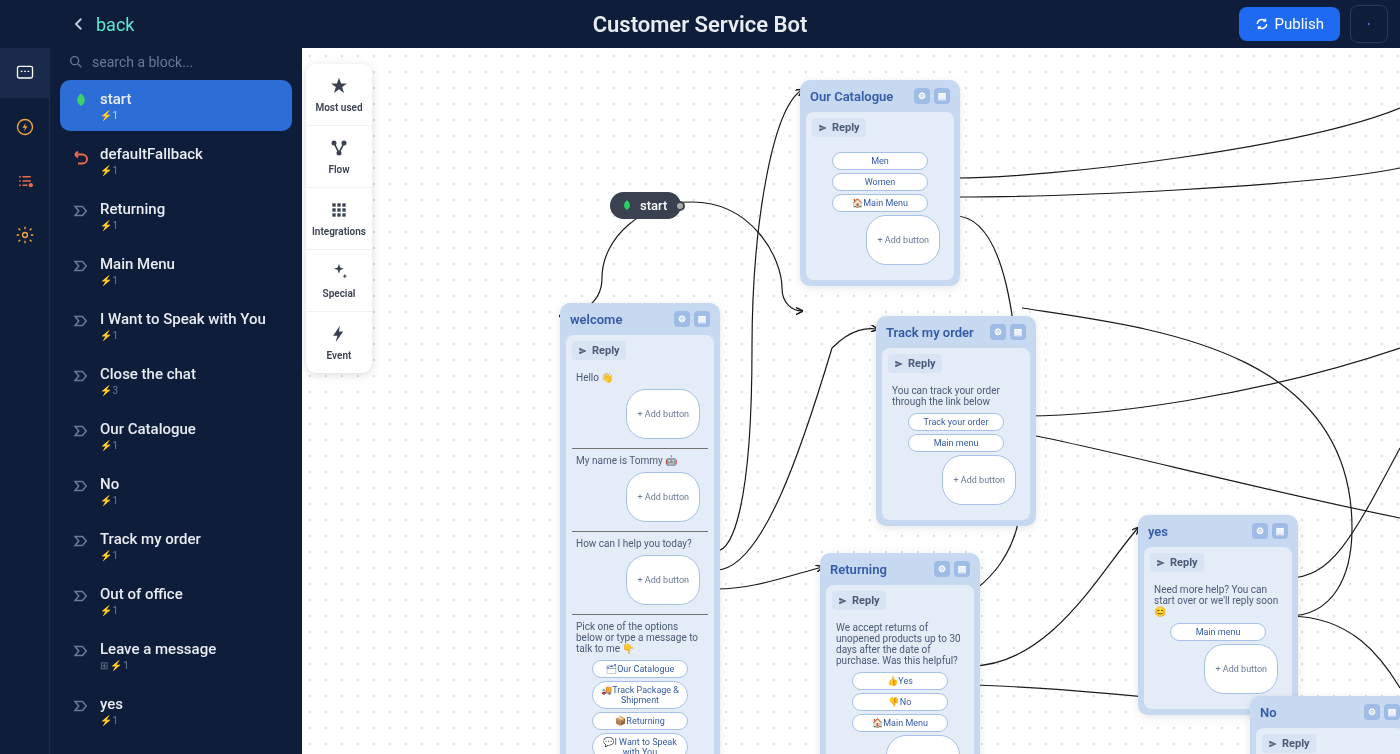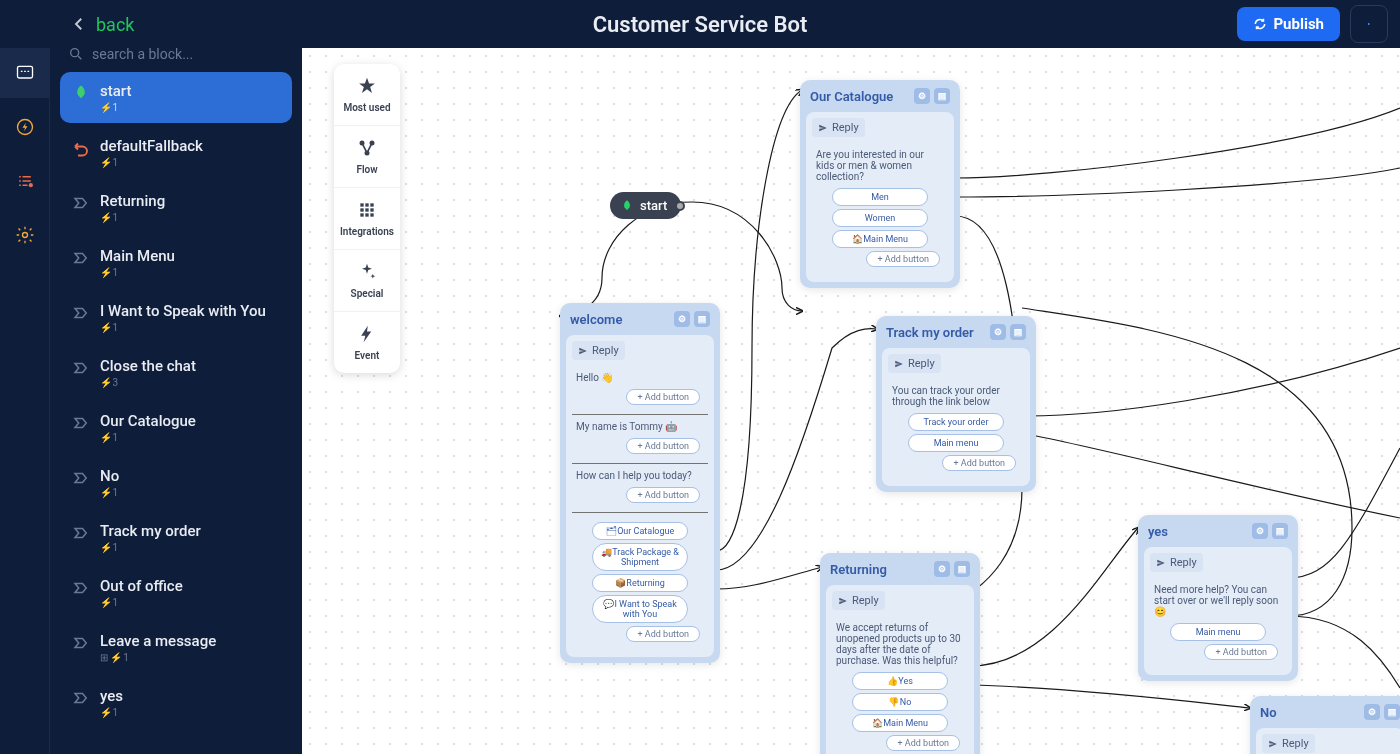--- a/index.html
+++ b/index.html
@@ -1,55 +1,55 @@
 <!DOCTYPE html>
 <html><head>
 <meta charset="utf-8">
 <style>
 *{box-sizing:border-box;margin:0;padding:0;font-family:-apple-system,BlinkMacSystemFont,"Segoe UI",Roboto,sans-serif}
 body{background:#0e1d3a;color:#fff;overflow:hidden;width:1400px;height:754px;position:relative}
 .topbar{height:48px;display:flex;align-items:center;padding:0 12px;background:#0e1d3a;position:relative}
-.back-btn{display:flex;align-items:center;gap:8px;color:#22c55e;font-size:18px;cursor:pointer;margin-left:58px}
+.back-btn{display:flex;align-items:center;gap:8px;color:#5eead4;font-size:18px;cursor:pointer;margin-left:58px}
 .back-btn svg{width:18px;height:18px}
 .title{position:absolute;left:50%;transform:translateX(-50%);font-size:22px;font-weight:600;color:#e9ecf2}
 .top-actions{margin-left:auto;display:flex;gap:10px;align-items:center}
-.btn{border:none;border-radius:8px;padding:8px 16px;font-size:15px;font-weight:700;cursor:pointer;display:flex;align-items:center;gap:6px}
+.btn{border:none;border-radius:8px;padding:8px 16px;font-size:15px;font-weight:400;cursor:pointer;display:flex;align-items:center;gap:6px}
 .btn-publish{background:#1f6af2;color:#fff}
 .btn-whatsapp{background:#25d366;color:#fff}
 .btn-play{background:transparent;border:1px solid #2a3a5a;color:#fff;width:38px;height:38px;justify-content:center;border-radius:8px}
 .leftrail{position:absolute;left:0;top:0;bottom:0;width:50px;background:#0e1d3a;border-right:1px solid #1a2a4a;display:flex;flex-direction:column;align-items:center;padding-top:4px;gap:4px}
 .rail-logo{width:32px;height:32px;display:flex;align-items:center;justify-content:center;margin-bottom:8px}
 .rail-item{width:50px;height:50px;display:flex;align-items:center;justify-content:center;color:#6b7994;cursor:pointer}
 .rail-item.active{background:#1a2a4a;color:#fff}
-.sidebar{position:absolute;left:50px;top:32px;bottom:0;width:252px;background:#0e1d3a;padding:8px 10px;overflow-y:auto}
+.sidebar{position:absolute;left:50px;top:40px;bottom:0;width:252px;background:#0e1d3a;padding:8px 10px;overflow-y:auto}
 .search{display:flex;align-items:center;gap:8px;padding:6px 8px;color:#6b7994;font-size:14px}
 .block-item{display:flex;align-items:flex-start;gap:10px;padding:10px 12px;border-radius:10px;cursor:pointer;margin-top:4px}
 .block-item.selected{background:#2c6ed5}
 .block-item .bi-icon{width:18px;height:18px;margin-top:2px;flex-shrink:0}
 .block-item .bi-body{display:flex;flex-direction:column}
 .block-item .bi-label{font-size:15px;color:#e9ecf2;font-weight:500}
 .block-item .bi-meta{font-size:10px;color:#6b7994;margin-top:2px;display:flex;gap:4px;align-items:center}
 .block-item.selected .bi-meta{color:#c9d7f5}
 .canvas{position:absolute;left:302px;top:48px;right:0;bottom:0;background:#fff;overflow:hidden;background-image:radial-gradient(#d9e0ea 1px,transparent 1px);background-size:16px 16px}
-.toolbox{position:absolute;left:32px;top:16px;width:66px;background:#fff;border-radius:10px;box-shadow:0 2px 10px rgba(0,0,0,.15);display:flex;flex-direction:column;overflow:hidden}
+.toolbox{position:absolute;left:4px;top:16px;width:66px;background:#fff;border-radius:10px;box-shadow:0 2px 10px rgba(0,0,0,.15);display:flex;flex-direction:column;overflow:hidden}
 .tool{display:flex;flex-direction:column;align-items:center;justify-content:center;gap:4px;padding:12px 4px;color:#3a4252;font-size:10px;font-weight:600;border-bottom:1px solid #eef1f5;cursor:pointer}
 .tool:last-child{border-bottom:none}
 .tool svg{width:20px;height:20px}
 .node{position:absolute;background:#c6d9f1;border-radius:10px;box-shadow:0 2px 8px rgba(0,0,0,.1);font-size:11px;color:#2a3a5a}
 .node-header{display:flex;align-items:center;justify-content:space-between;padding:8px 10px;font-size:13px;font-weight:600;color:#355aa7}
 .node-header .nh-actions{display:flex;gap:4px}
 .nh-actions span{width:16px;height:16px;background:#9fbce6;border-radius:4px;display:inline-flex;align-items:center;justify-content:center;font-size:9px;color:#fff}
 .node-body{margin:0 6px 6px;background:#e4ecf8;border-radius:8px;padding:6px}
-.reply-label{display:flex;align-items:center;gap:4px;background:#d8e3f4;border-radius:4px;padding:3px 6px;font-size:11px;font-weight:400;color:#4a5a77;margin-bottom:6px;width:fit-content}
+.reply-label{display:flex;align-items:center;gap:4px;background:#d8e3f4;border-radius:4px;padding:3px 6px;font-size:11px;font-weight:700;color:#4a5a77;margin-bottom:6px;width:fit-content}
 .reply-label svg{width:10px;height:10px}
 .msg{padding:6px 4px;font-size:10px;color:#4a5a77;border-bottom:1px solid #737373}
 .msg:last-child{border-bottom:none}
 .msg-text{margin-bottom:6px}
 .chip{display:block;border:1px solid #a6c0e6;background:#fff;border-radius:20px;padding:3px 8px;font-size:9px;color:#355aa7;text-align:center;margin:3px 16px;cursor:pointer;position:relative}
-.chip.add{color:#6b7994;width:fit-content;margin-left:auto;margin-right:4px;padding:2px 10px}
+.chip.add{color:#6b7994;width:fit-content;margin-left:auto;margin-right:4px;padding:19px 10px}
 .port{position:absolute;right:-7px;top:50%;transform:translateY(-50%);width:8px;height:8px;background:#fff;border:1px solid #888;border-radius:50%}
 .start-node{position:absolute;background:#3a4252;color:#fff;border-radius:20px;padding:6px 14px 6px 10px;display:flex;align-items:center;gap:6px;font-size:13px;font-weight:500}
 .start-node .port{right:-4px;width:10px;height:10px;background:#aaa;border:2px solid #3a4252}
 svg.wires{position:absolute;left:0;top:0;width:100%;height:100%;pointer-events:none}
 svg.wires path{fill:none;stroke:#1a1a1a;stroke-width:1.2}
 </style>
 </head>
 <body>
 
 <div class="leftrail">
@@ -326,20 +326,21 @@
         </div>
       <div class="msg">
           <div class="msg-text">My name is Tommy 🤖</div>
           <div class="chip add">+ Add button</div>
         </div>
       <div class="msg">
           <div class="msg-text">How can I help you today?</div>
           <div class="chip add">+ Add button</div>
         </div>
       <div class="msg">
+          <div class="msg-text">Pick one of the options below or type a message to talk to me 👇</div>
         <div class="chip">🗂Our Catalogue</div>
         <div class="chip">🚚Track Package &amp; Shipment</div>
         <div class="chip">📦Returning</div>
         <div class="chip">💬I Want to Speak with You</div>
         <div class="chip add">+ Add button</div>
       </div>
     </div>
   </div>
 
   <div class="node" style="left:498px;top:32px;width:160px">
@@ -351,21 +352,20 @@
         </span>
       </div>
     <div class="node-body">
       <div class="reply-label">
           <svg viewBox="0 0 24 24" fill="#4a5a77">
             <path d="M3 20l18-8L3 4v6l12 2-12 2z"></path>
           </svg>
           <span>Reply</span>
         </div>
       <div class="msg">
-          <div class="msg-text">Are you interested in our kids or men &amp; women collection?</div>
         <div class="chip">Men</div>
         <div class="chip">Women</div>
         <div class="chip">🏠Main Menu</div>
         <div class="chip add">+ Add button</div>
       </div>
     </div>
   </div>
 
   <div class="node" style="left:574px;top:268px;width:160px">
     <div class="node-header">

